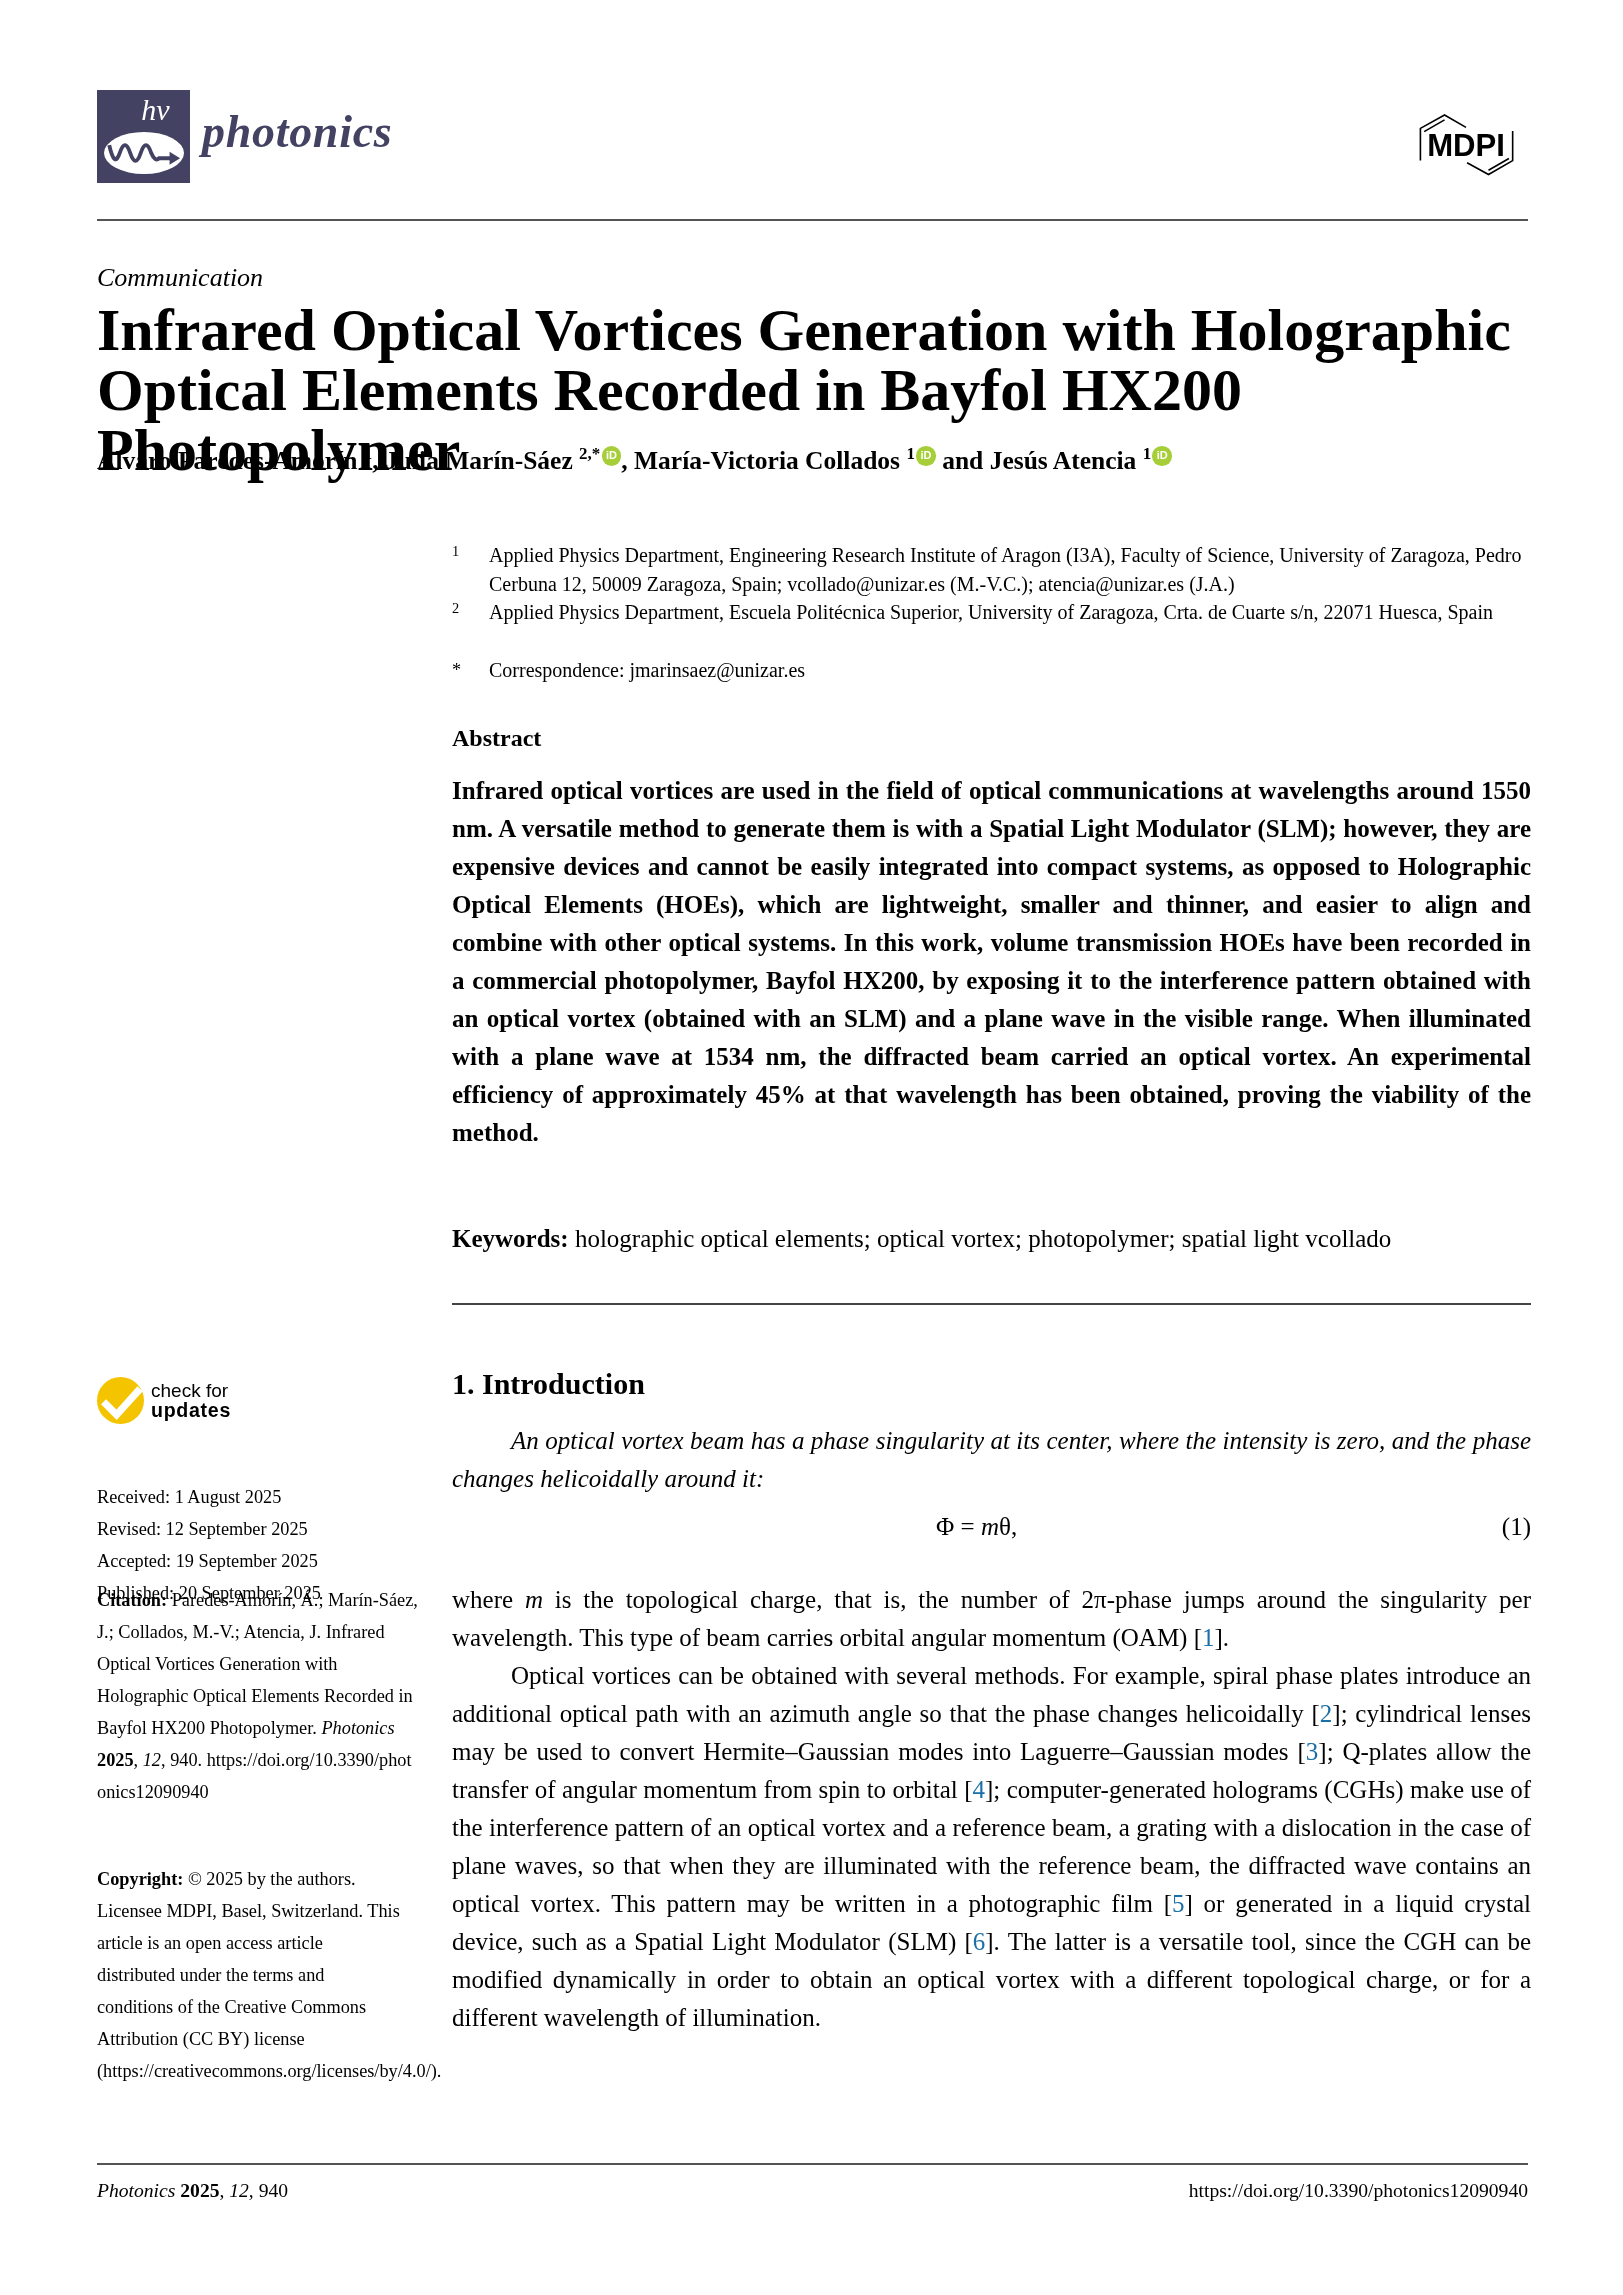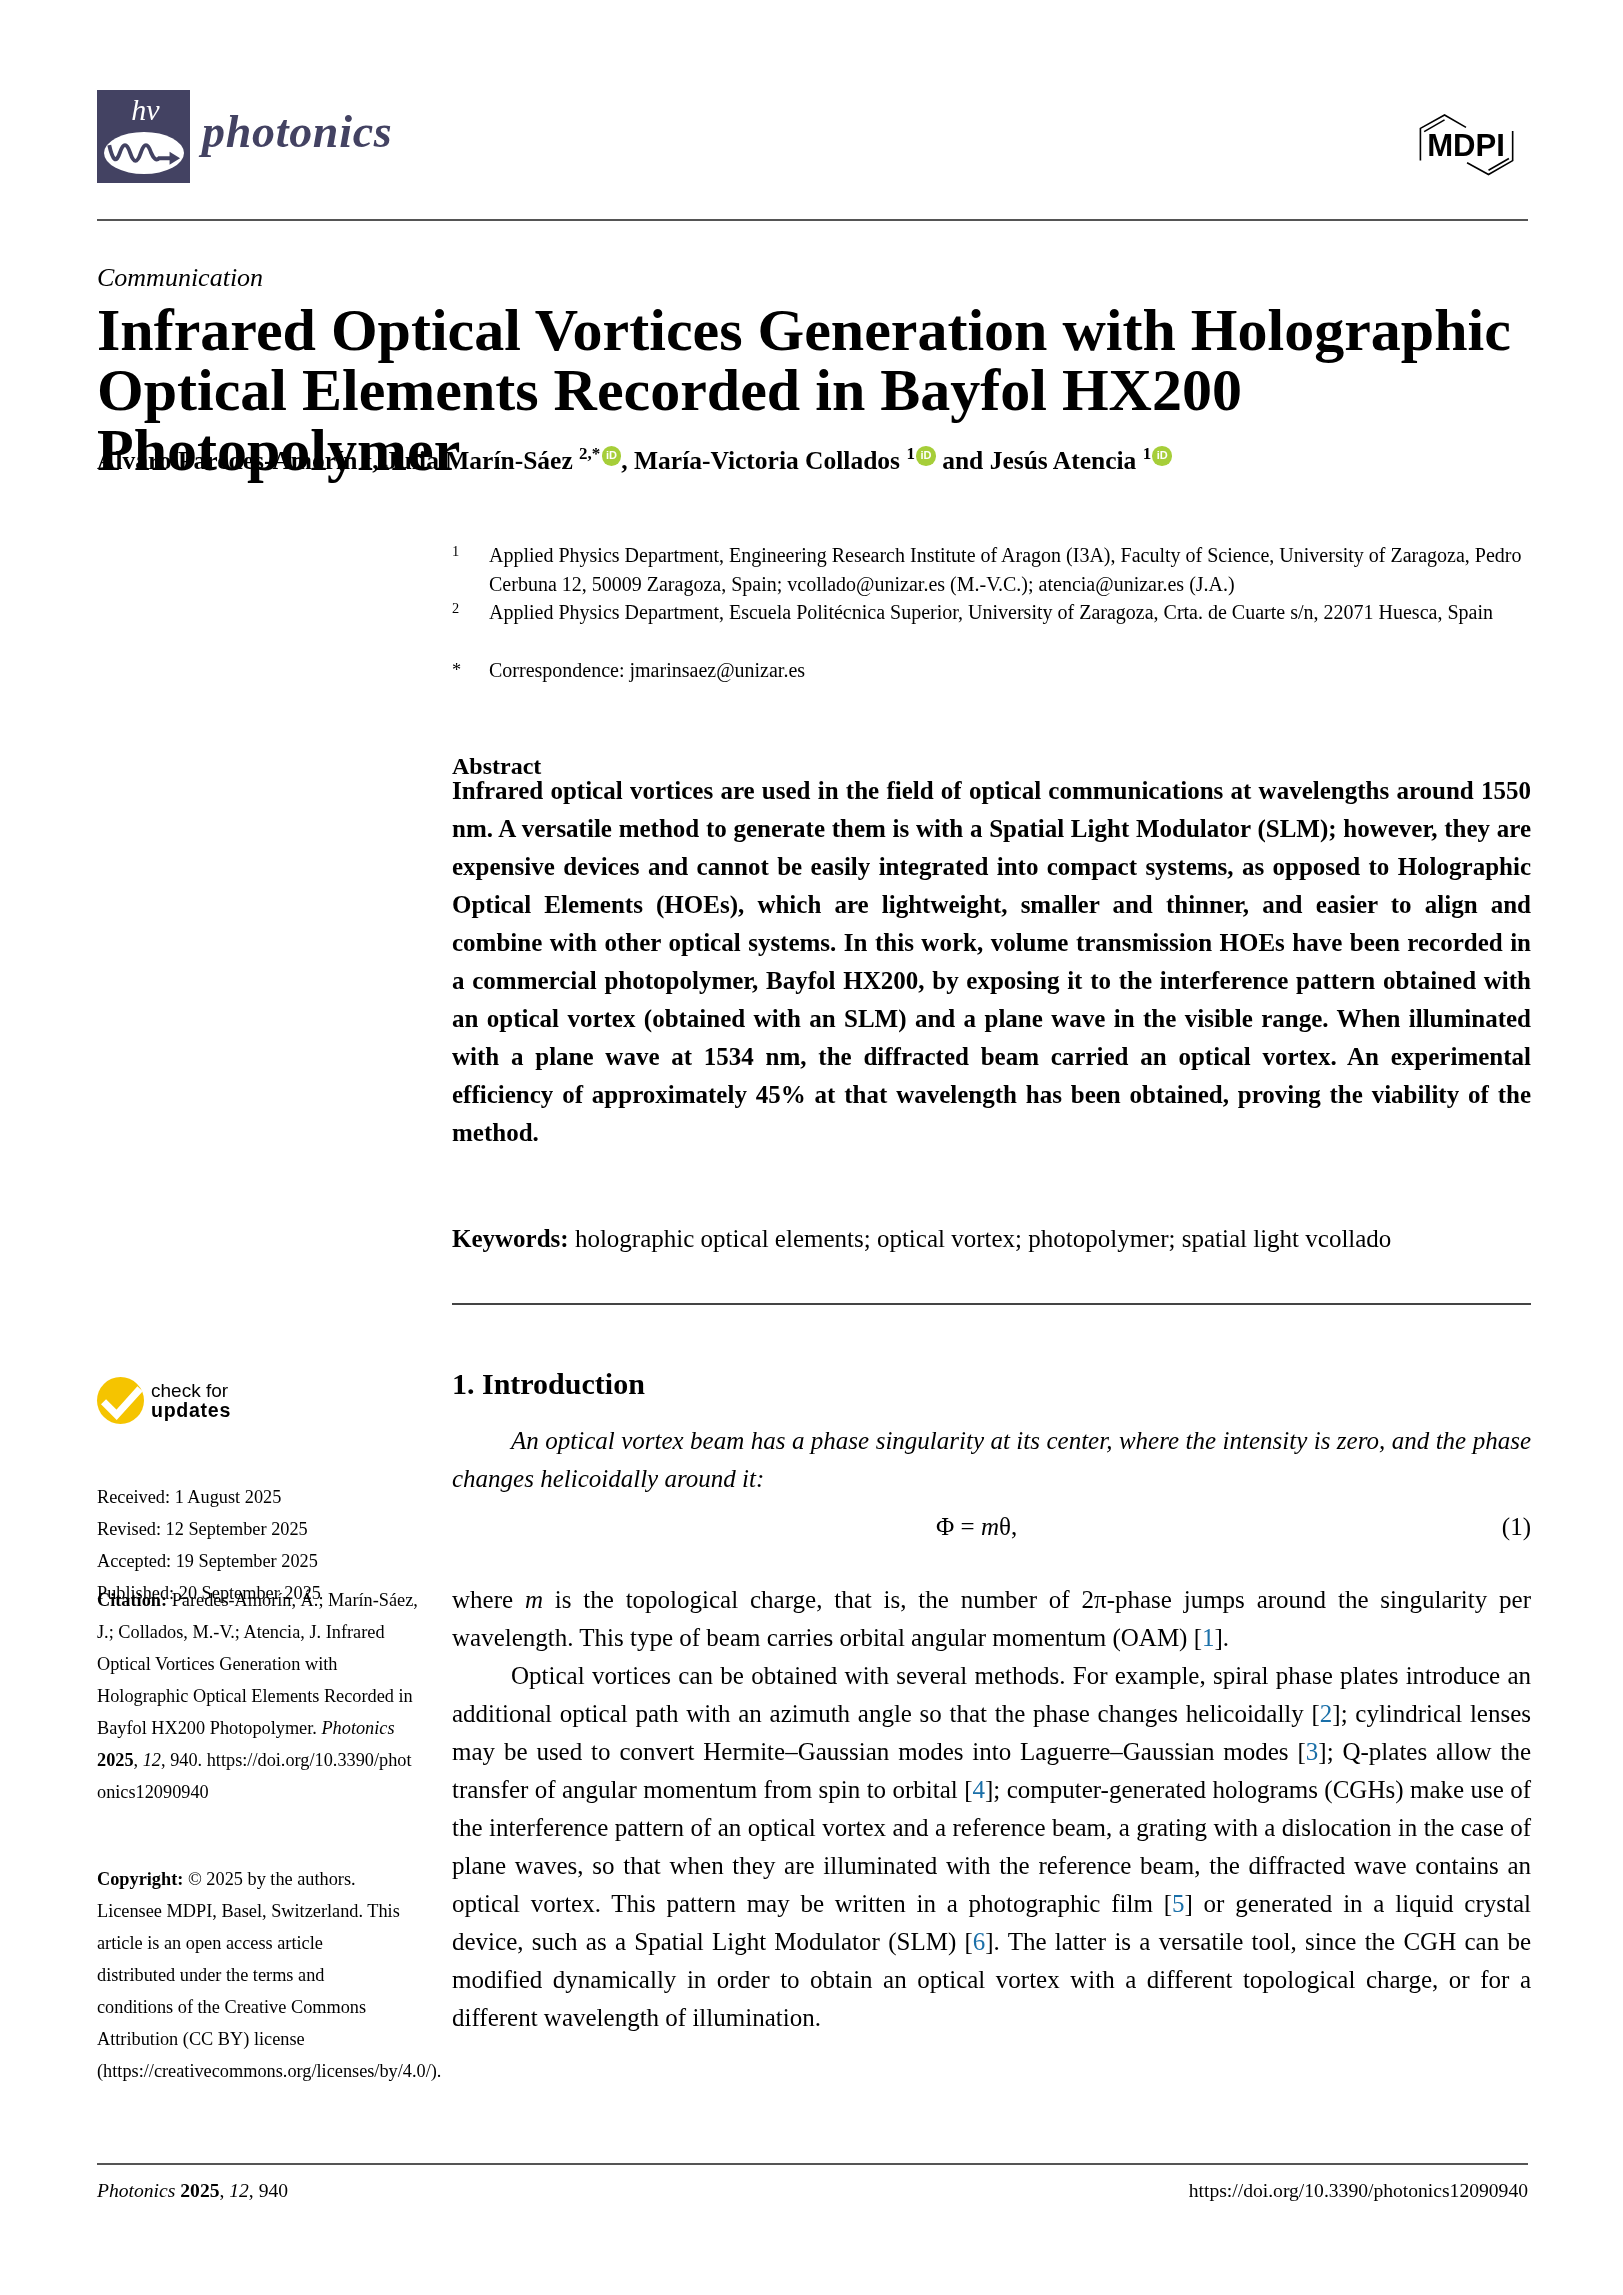--- a/index.html
+++ b/index.html
@@ -1,39 +1,39 @@
 <!DOCTYPE html>
 <html style="font-size:10.5px"><head>
 <meta charset="utf-8">
 <style>
   html, body { margin:0; padding:0; background:#ffffff; }
   body { width:1623px; height:2295px; position:relative; overflow:hidden;
          font-family:"Liberation Serif","DejaVu Serif",serif; color:#000; }
   .abs { position:absolute; }
   
   .logo-box { left:97px; top:90px; width:93px; height:93px; background:#434262; }
-  .logo-hv { position:absolute; left:2px; width:93px; top:2.6px; text-align:center; color:#fff;
+  .logo-hv { position:absolute; left:12px; width:93px; top:2.6px; text-align:center; color:#fff;
              font-style:italic; font-size:30px; font-family:"Liberation Serif",serif; }
   .logo-ellipse { position:absolute; left:6.5px; top:42px; width:80px; height:42px; border-radius:50%; background:#fff; }
   .journal-name { left:202px; top:105px; font-size:46px; font-style:italic; font-weight:bold; color:#434262; letter-spacing:0.7px; }
   .mdpi { left:1407px; top:105px; width:118px; height:79px; }
   .top-rule { left:97px; top:219px; width:1431px; height:2px; background:#555; }
   
   .article-type { left:97px; top:263px; font-size:26px; font-style:italic; }
   .title { left:97px; top:300px; width:1433px; font-size:60px; font-weight:bold; line-height:60px; }
   .authors { left:97px; top:444px; font-size:25.5px; font-weight:bold; white-space:nowrap; }
   .authors sup { font-size:17px; }
   .orcid { display:inline-block; width:19.6px; height:19.6px; border-radius:50%; background:#a6ce39; color:#fff;
            font-size:11px; font-family:"Liberation Sans",sans-serif; font-weight:bold; text-align:center; line-height:19.6px; vertical-align:super; margin-left:1.3px; }
   
   .affil { left:452px; width:1080px; font-size:20px; line-height:29px; }
   .affil .num { position:absolute; left:0; top:-3.9px; font-size:14.4px; }
   .affil .txt { margin-left:37px; display:block; }
   
-  .abs-head { left:452px; top:725px; font-size:24px; font-weight:bold;margin-top:28px; }
+  .abs-head { left:452px; top:725px; font-size:24px; font-weight:bold; }
   .abstract { left:452px; top:772px; width:1079px; font-size:25px; line-height:38px; text-align:justify;font-weight:bold; }
   .keywords { left:452px; top:1225px; width:1079px; font-size:25px; white-space:nowrap; }
   .keywords b { font-weight:bold;text-align:right; }
   .mid-rule { left:452px; top:1303px; width:1079px; height:2px; background:#444; }
   
   .cfu { left:97px; top:1377px; }
   .cfu-circle { position:absolute; left:0; top:0; width:47px; height:47px; border-radius:50%; background:#f5c400; }
   .cfu-text1 { position:absolute; left:54px; top:2.6px; font-size:19px; font-family:"Liberation Sans",sans-serif; white-space:nowrap; }
   .cfu-text2 { position:absolute; left:54px; top:22px; font-size:19.6px; font-weight:bold; font-family:"Liberation Sans",sans-serif; letter-spacing:0.7px; white-space:nowrap; }
   .side { left:97px; width:327px; font-size:18.3px; line-height:32px; }

